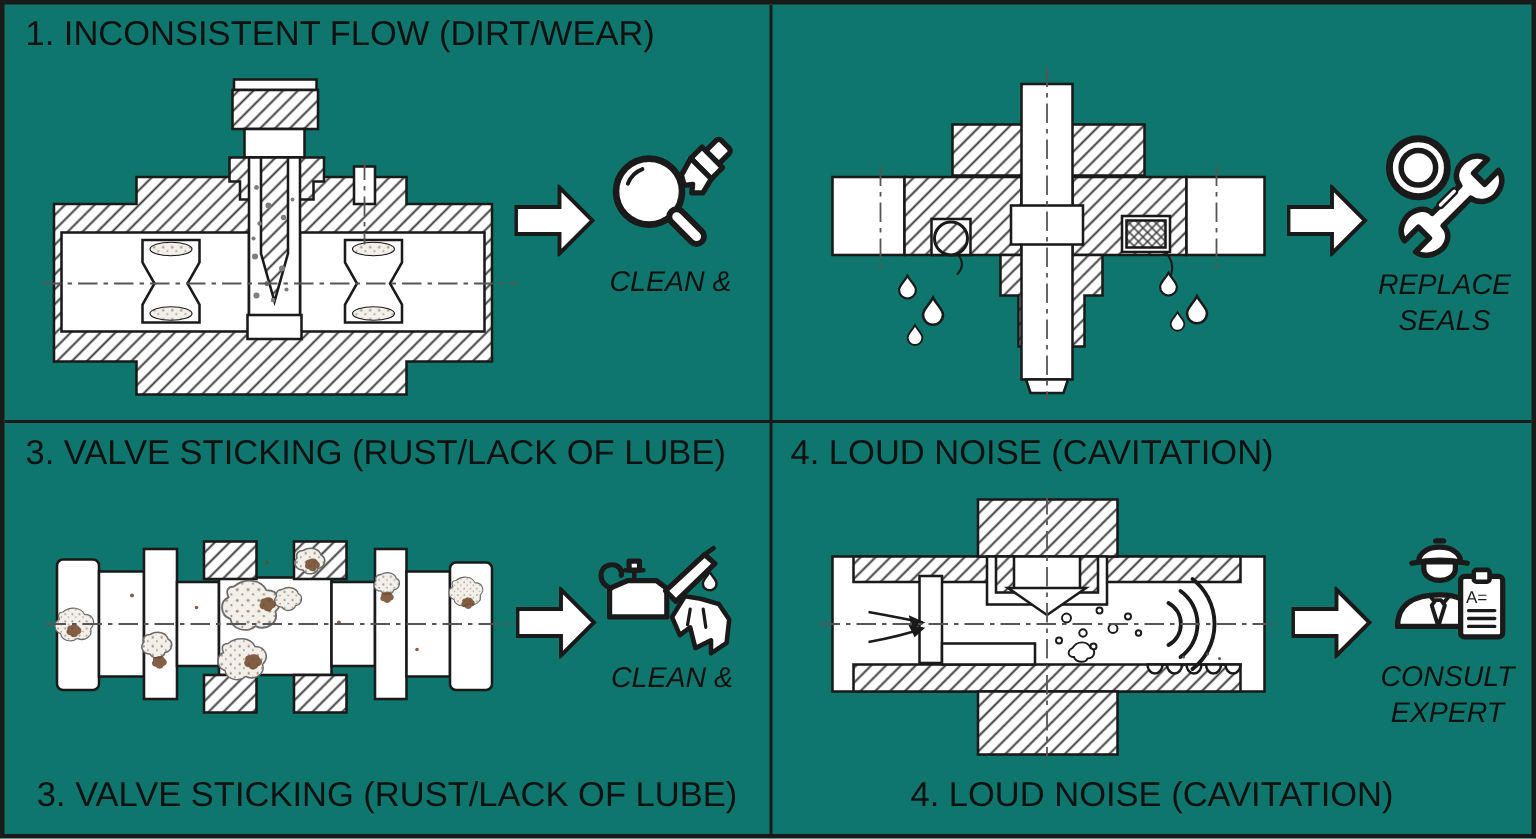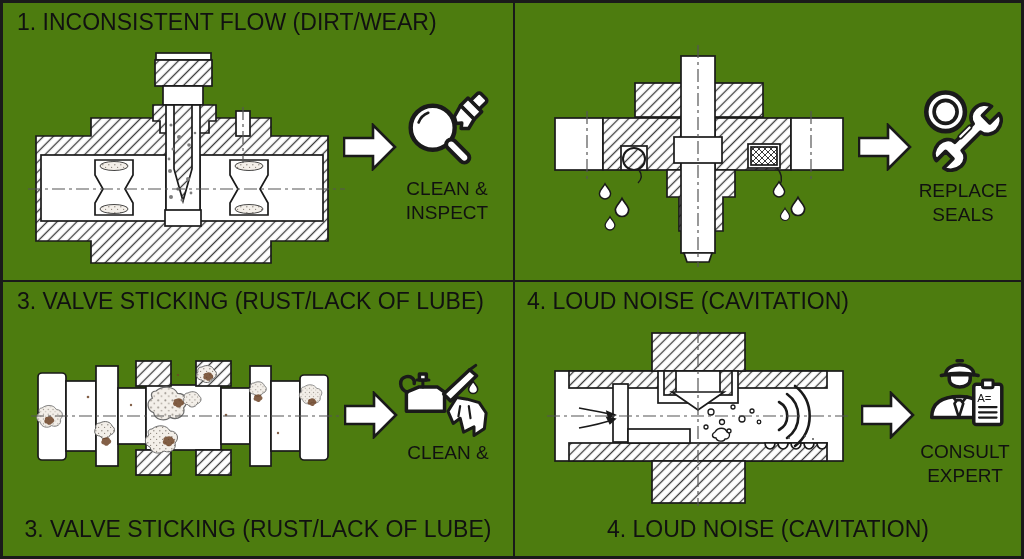--- a/index.html
+++ b/index.html
@@ -1,24 +1,24 @@
 <!DOCTYPE html>
 <html><head>
 <meta charset="utf-8">
 <style>
   html,body{margin:0;padding:0;background:#e8e8e8;}
   .stage{
-    position:relative;width:1024px;height:559px;background:#4d7c0f;
+    position:relative;width:1024px;height:559px;background:#0f766e;
     font-family:"Liberation Sans",sans-serif;color:#111;
     border:3px solid #1a1a1a;box-sizing:border-box;overflow:hidden;
   }
   .v-divider{position:absolute;left:510px;top:0;width:2px;height:559px;background:#1a1a1a;}
   .h-divider{position:absolute;left:0;top:277px;width:1024px;height:2px;background:#1a1a1a;}
   .q-title{position:absolute;font-size:23px;line-height:27px;white-space:nowrap;color:#111;}
-  .action{position:absolute;font-size:19px;line-height:24px;text-align:center;color:#111;}
+  .action{position:absolute;font-size:19px;line-height:24px;text-align:center;color:#111;font-style:italic;}
   .footer-caption{position:absolute;font-size:23px;text-align:center;width:506px;color:#111;white-space:nowrap;}
   .abs{position:absolute;}
   svg{display:block;}
   .cl{stroke:#555;stroke-width:1.2;stroke-dasharray:13 4 3 4;fill:none;}
 </style>
 </head>
 <body>
 
 <div class="stage">
 
@@ -98,21 +98,20 @@
         <path d="M63,26 h22 l3,12 -6,6 -4,-5 -4,5 -7,-4 Z" fill="#fff" stroke-width="4"></path>
       </g>
       <circle cx="36" cy="44" r="25" fill="#fff" stroke-width="5"></circle>
       <path d="M20,38 a19,19 0 0 1 11,-11" stroke-width="3"></path>
       <path d="M53,67 a5.5,5.5 0 0 1 8,-8 l15,15 a5.5,5.5 0 0 1 -8,8 Z" fill="#fff" stroke-width="4.5"></path>
     </g>
   </svg>
 
   <div class="action" style="left:378px;top:174px;width:132px;">
     <div>CLEAN &amp;</div>
-    <div>INSPECT</div>
   </div>
 
 
   <svg class="abs" style="left:540px;top:38px;" width="310" height="230" viewBox="0 0 310 230">
     <g stroke="#1a1a1a" stroke-width="1.7">
       <rect x="92" y="42" width="128" height="34" fill="url(#hatch)"></rect>
       <rect x="12" y="77" width="48" height="52" fill="#fff"></rect>
       <rect x="60" y="77" width="78" height="52" fill="url(#hatch)"></rect>
       <rect x="172" y="77" width="76" height="52" fill="url(#hatch)"></rect>
       <rect x="248" y="77" width="52" height="52" fill="#fff"></rect>

